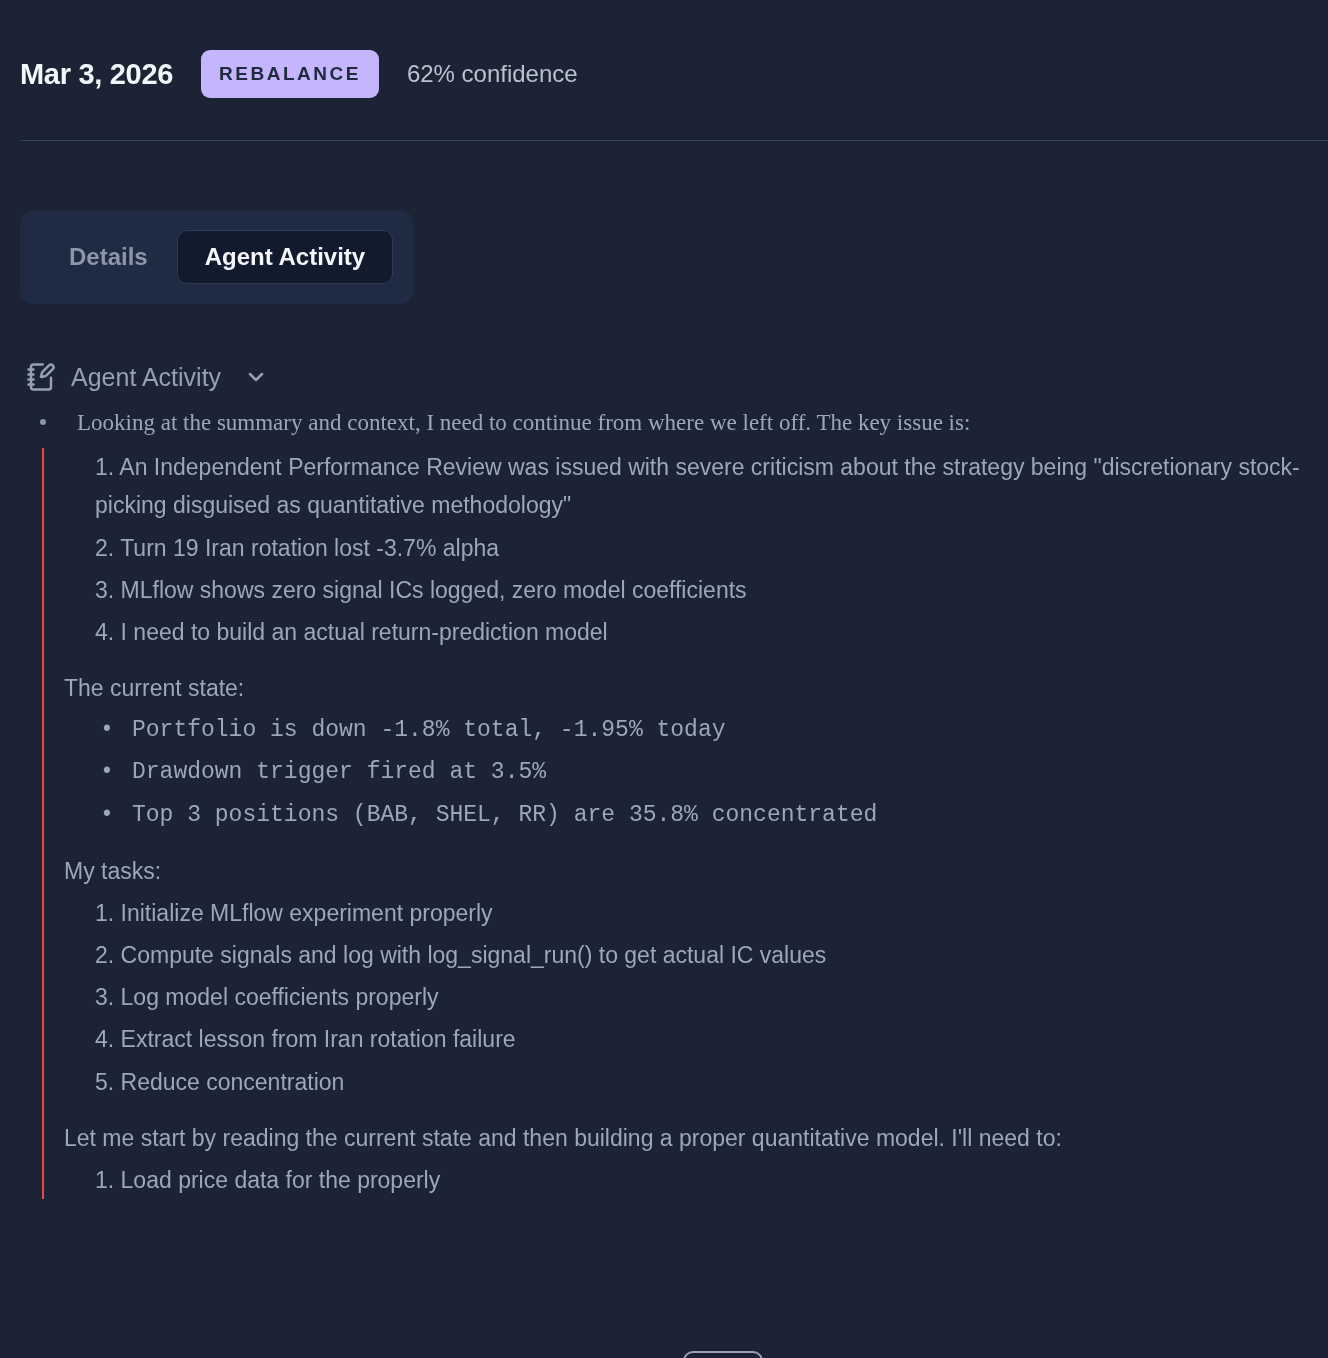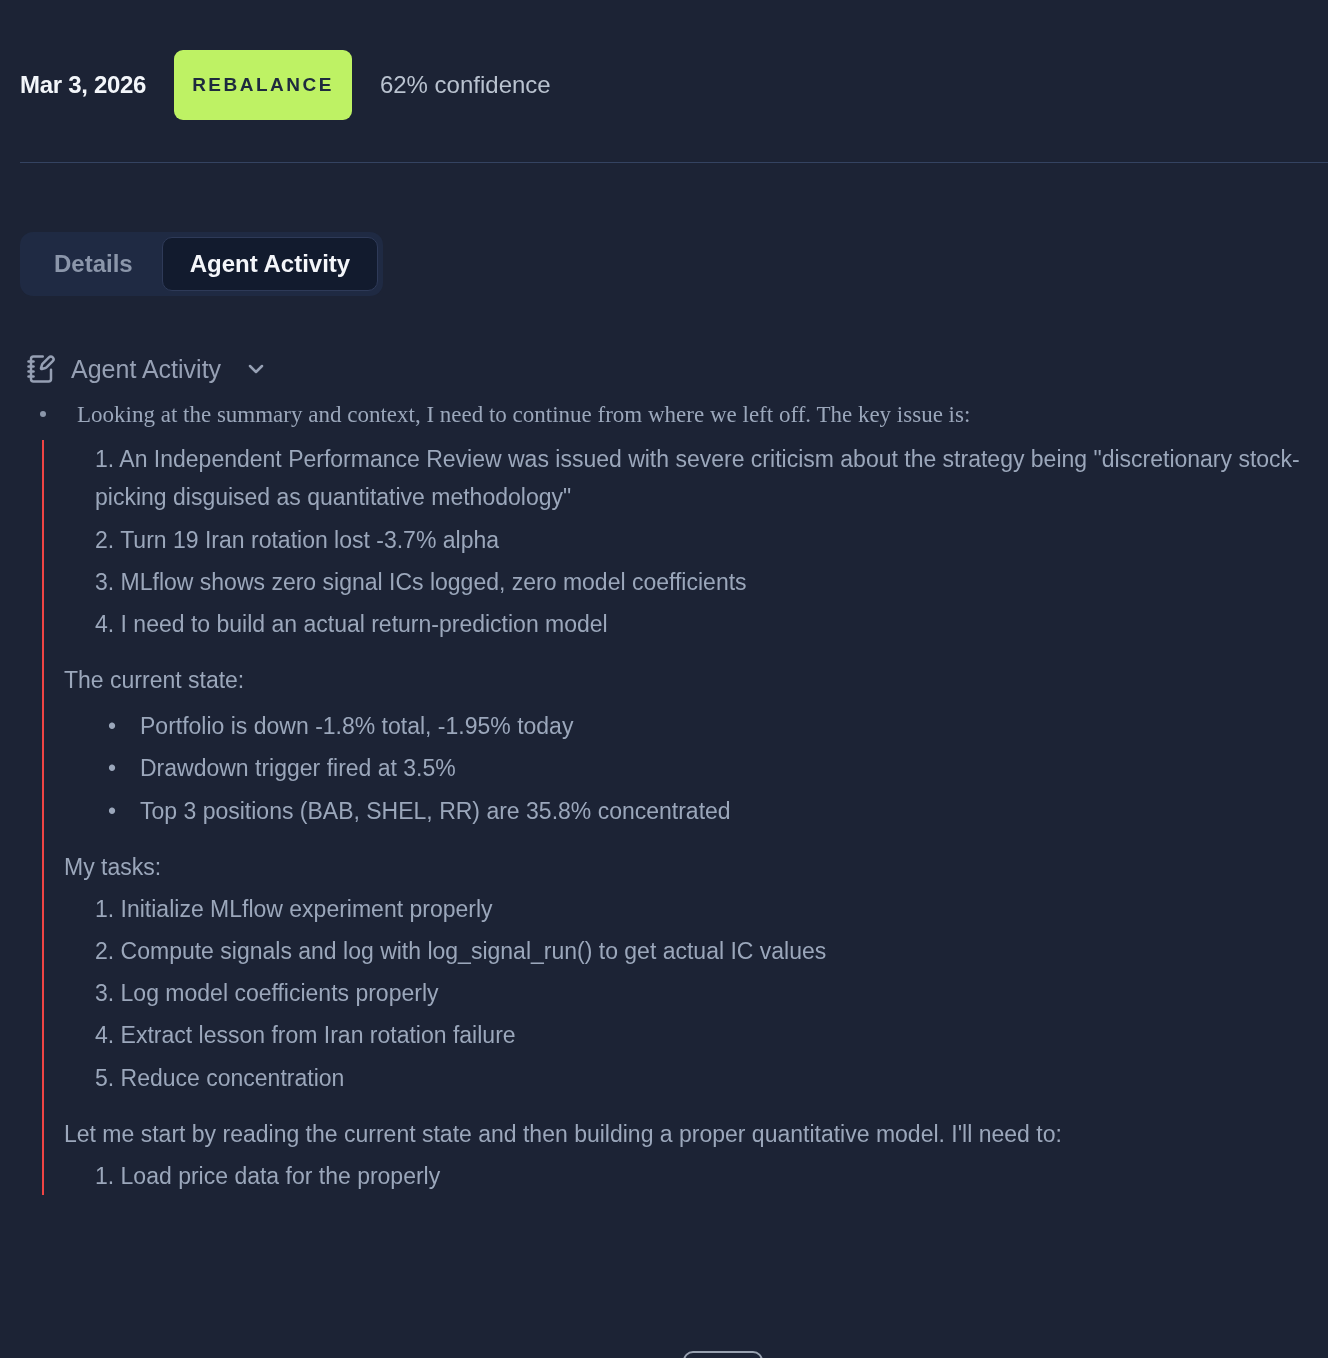--- a/index.html
+++ b/index.html
@@ -19,55 +19,55 @@
 
   
   .header {
     display: flex;
     align-items: center;
     gap: 28px;
     padding: 50px 20px 0 20px;
   }
   .entry-date {
     margin: 0;
-    font-size: 24px;
+    font-size: 29px;
     font-weight: 700;
     letter-spacing: -0.3px;
     color: #f3f6fa;
     line-height: 36px;
   }
   .badge {
     display: inline-block;
-    background: #bef264;
+    background: #c4b5fd;
     color: #1e2a3e;
     font-size: 19px;
     font-weight: 700;
     letter-spacing: 2.5px;
-    padding: 24px 18px;
+    padding: 13px 18px;
     border-radius: 9px;
     line-height: 22px;
   }
   .confidence {
     font-size: 24px;
     color: #b9c2cf;
   }
 
   .divider {
     border: none;
     border-top: 1px solid #344361;
     margin: 42px 0 0 20px;
   }
 
   
   .tabs {
     display: inline-flex;
     align-items: center;
     background: #1f2a43;
     border-radius: 13px;
-    padding: 5px;
+    padding: 20px;
     margin: 69px 0 0 20px;
   }
   .tab {
     background: none;
     border: 1px solid transparent;
     font-family: inherit;
     font-size: 24px;
     font-weight: 600;
     color: #8b96aa;
     padding: 12px 28px;
@@ -132,22 +132,23 @@
   }
   .thread ol li {
     margin: 4px 0;
   }
   .thread ol li::before {
     counter-increment: n;
     content: counter(n) ". ";
   }
   .thread ul {
     list-style: none;
-    margin: 8px;
+    margin: 0;
     padding: 0 0 0 36px;
+    font-family: Liberation Mono, monospace;
   }
   .thread ul li {
     margin: 4px 0;
   }
   .thread ul li::before {
     content: "\2022";
     display: inline-block;
     width: 32px;
   }
   .block {

